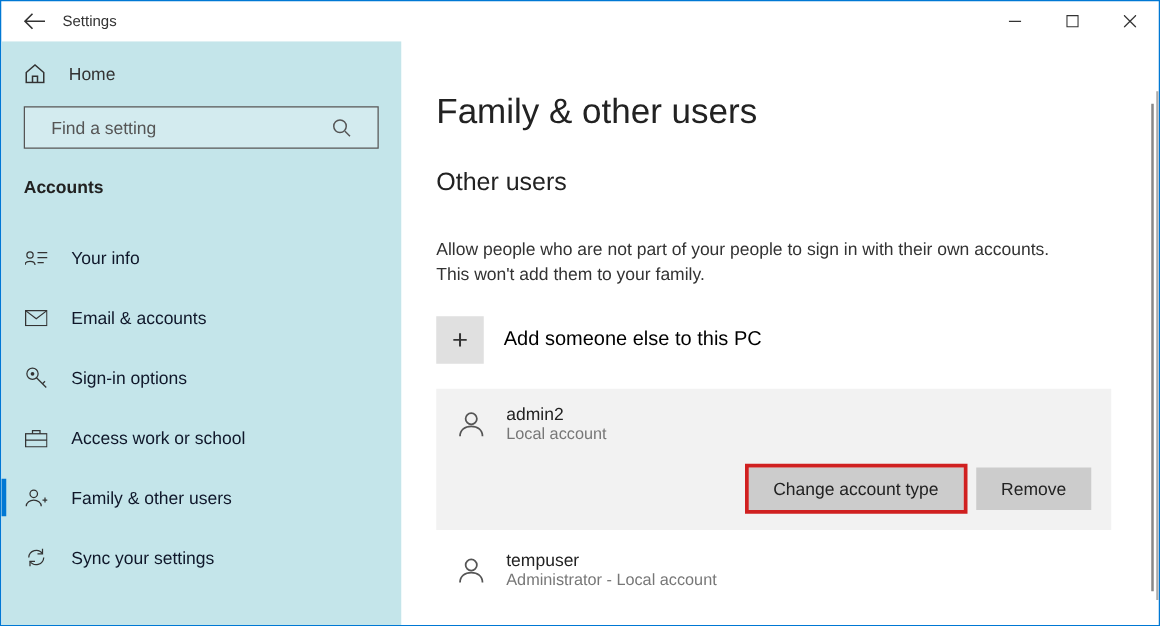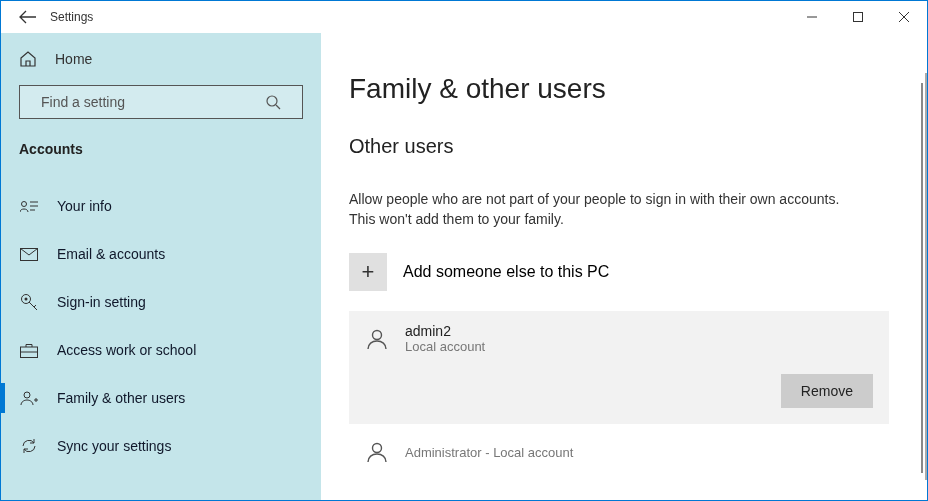--- a/index.html
+++ b/index.html
@@ -118,21 +118,21 @@
       </div>
       <div class="nav-item">
         <span class="icon">
             <svg width="18" height="18" viewBox="0 0 18 18">
               <circle cx="6" cy="6" r="4.5" stroke="#333" fill="none"></circle>
               <circle cx="6" cy="6" r="1.5" fill="#333"></circle>
               <line x1="9" y1="9" x2="17" y2="17" stroke="#333"></line>
               <line x1="14" y1="14" x2="16" y2="12" stroke="#333"></line>
             </svg>
           </span>
-        <span>Sign-in setting</span>
+        <span>Sign-in options</span>
       </div>
       <div class="nav-item">
         <span class="icon">
             <svg width="18" height="15" viewBox="0 0 18 15">
               <rect x="0.5" y="4" width="17" height="10.5" stroke="#333" fill="none"></rect>
               <path d="M6 4V1.5h6V4" stroke="#333" fill="none"></path>
               <line x1="0.5" y1="9" x2="17.5" y2="9" stroke="#333"></line>
             </svg>
           </span>
         <span>Access work or school</span>
@@ -177,32 +177,34 @@
                 <circle cx="12" cy="8" r="4.5" stroke="#555" fill="none" stroke-width="1.4"></circle>
                 <path d="M3 22c0-5 4-8 9-8s9 3 9 8" stroke="#555" fill="none" stroke-width="1.4"></path>
               </svg>
           </span>
           <div class="user-info">
             <span class="user-name">admin2</span>
             <span class="user-type">Local account</span>
           </div>
         </div>
         <div class="action-row">
+          <button class="btn btn-highlight">Change account type</button>
           <button class="btn">Remove</button>
         </div>
       </div>
 
       <div class="user-row-plain">
         <span>
           <svg class="user-icon-svg" viewBox="0 0 24 24">
               <circle cx="12" cy="8" r="4.5" stroke="#555" fill="none" stroke-width="1.4"></circle>
               <path d="M3 22c0-5 4-8 9-8s9 3 9 8" stroke="#555" fill="none" stroke-width="1.4"></path>
             </svg>
         </span>
         <div class="user-info">
+          <span class="user-name">tempuser</span>
           <span class="user-type">Administrator - Local account</span>
         </div>
       </div>
 
       <div class="divider-scroll" style="right:4px; top:50px; width:2px; height:390px;"></div>
     </div>
   </div>
 </div>
 
 </body></html>

